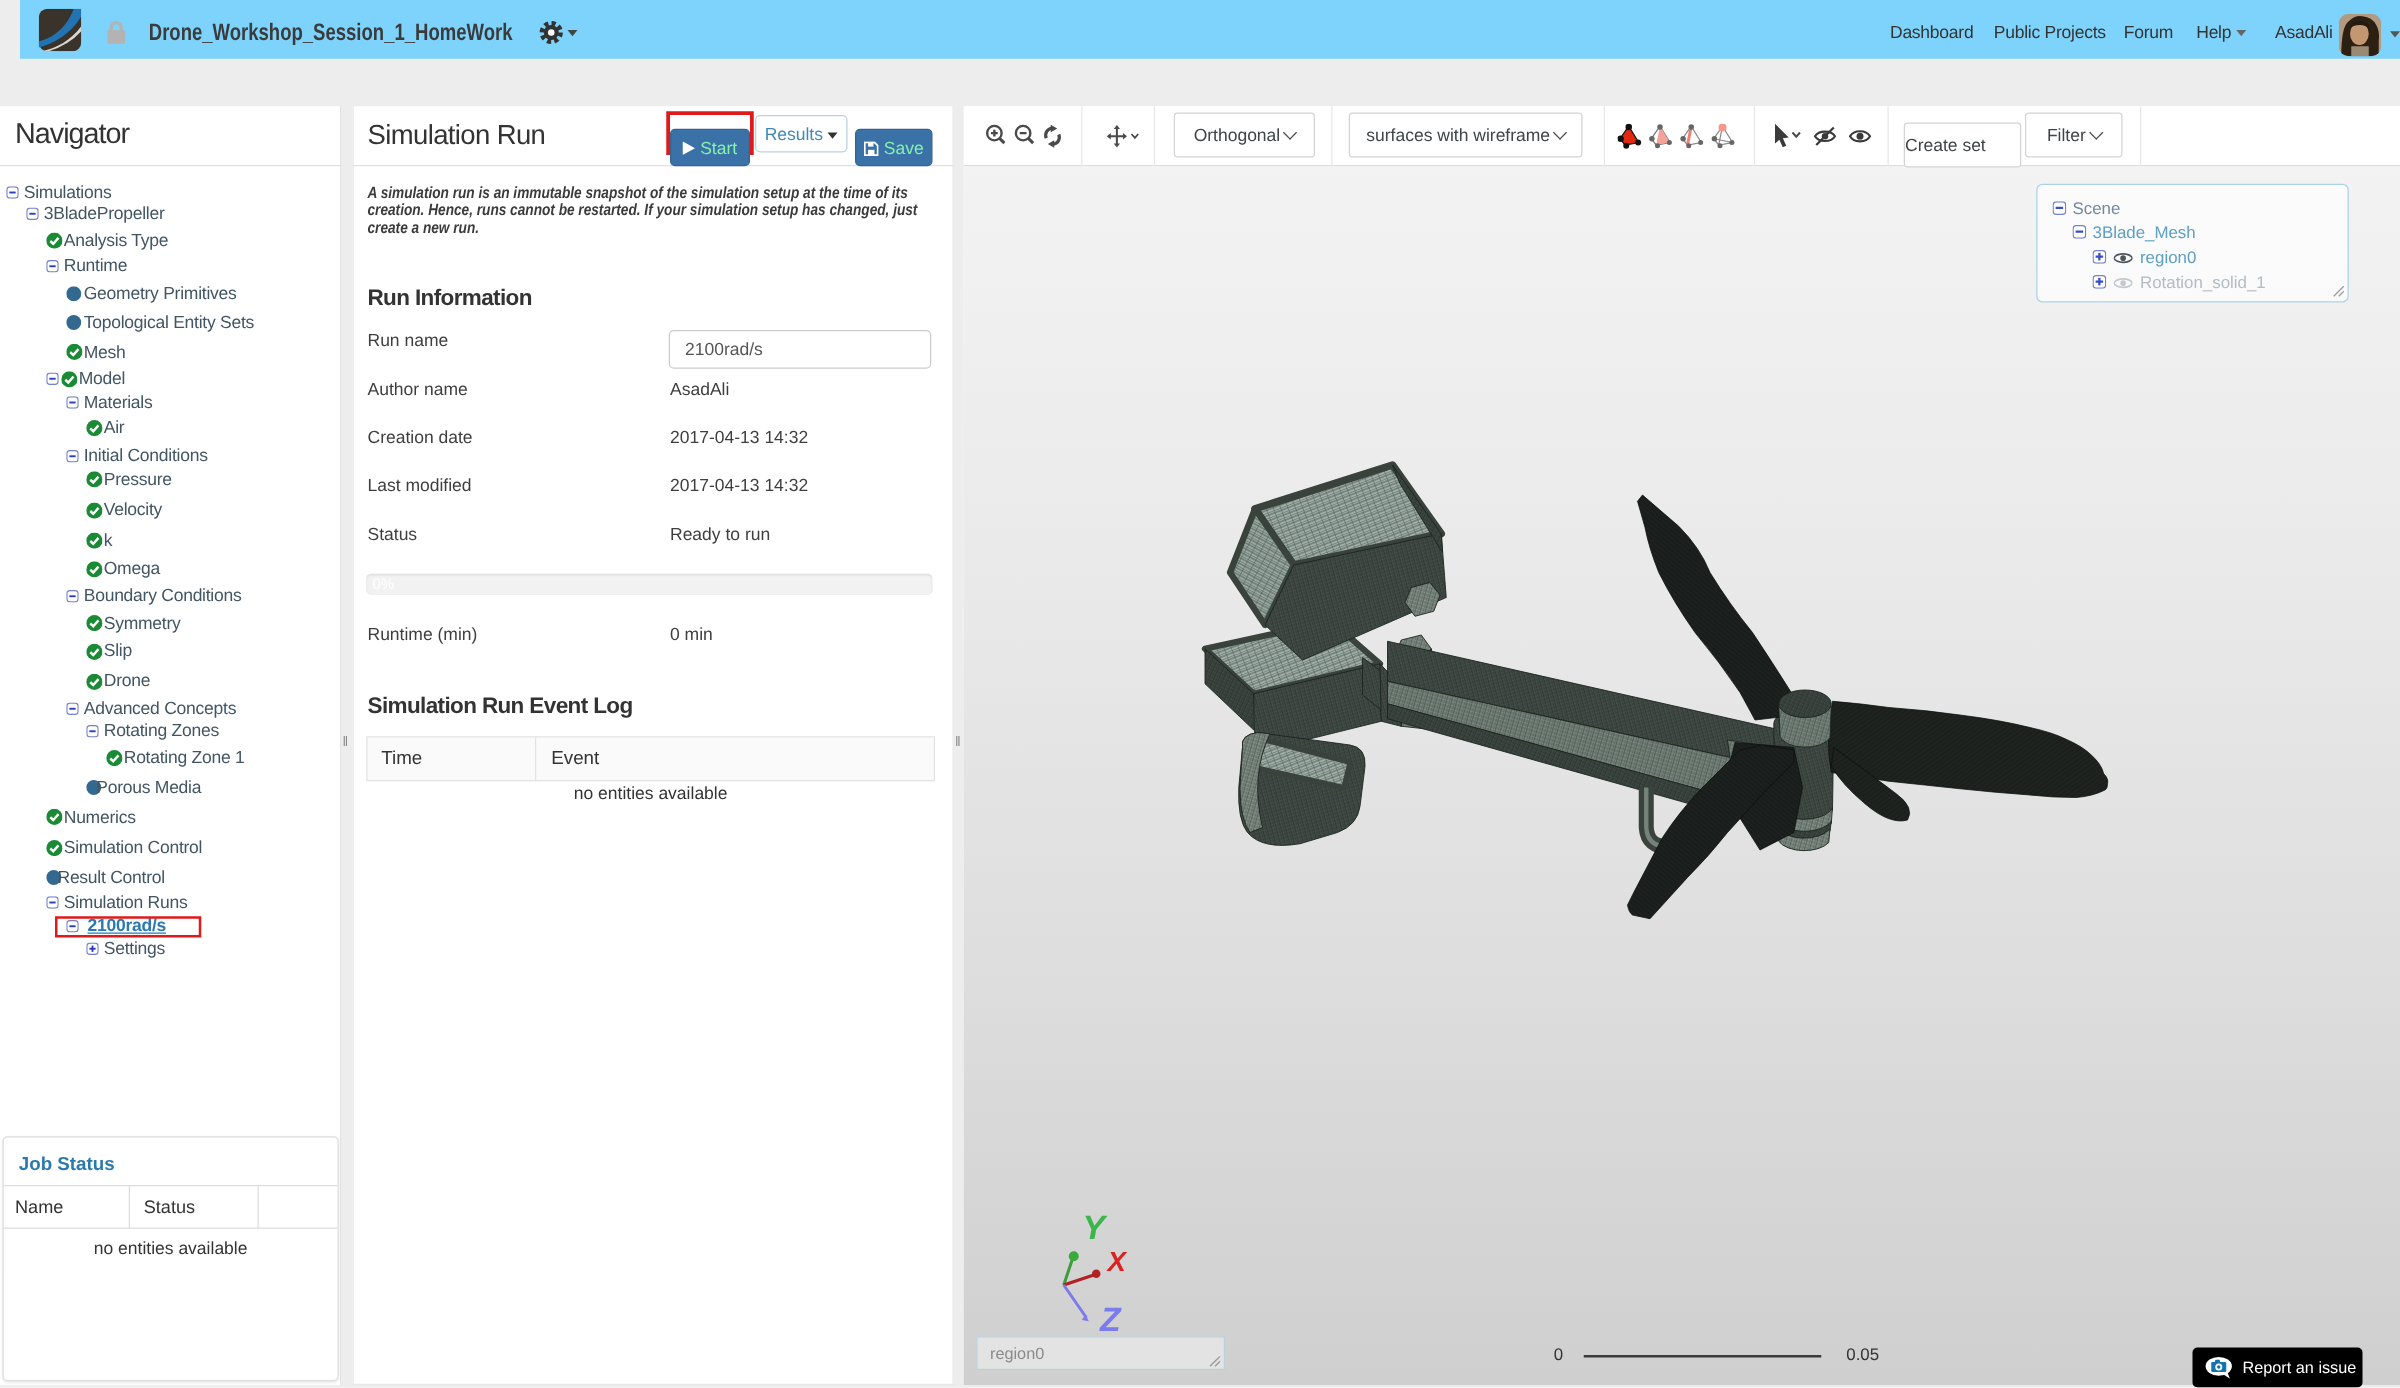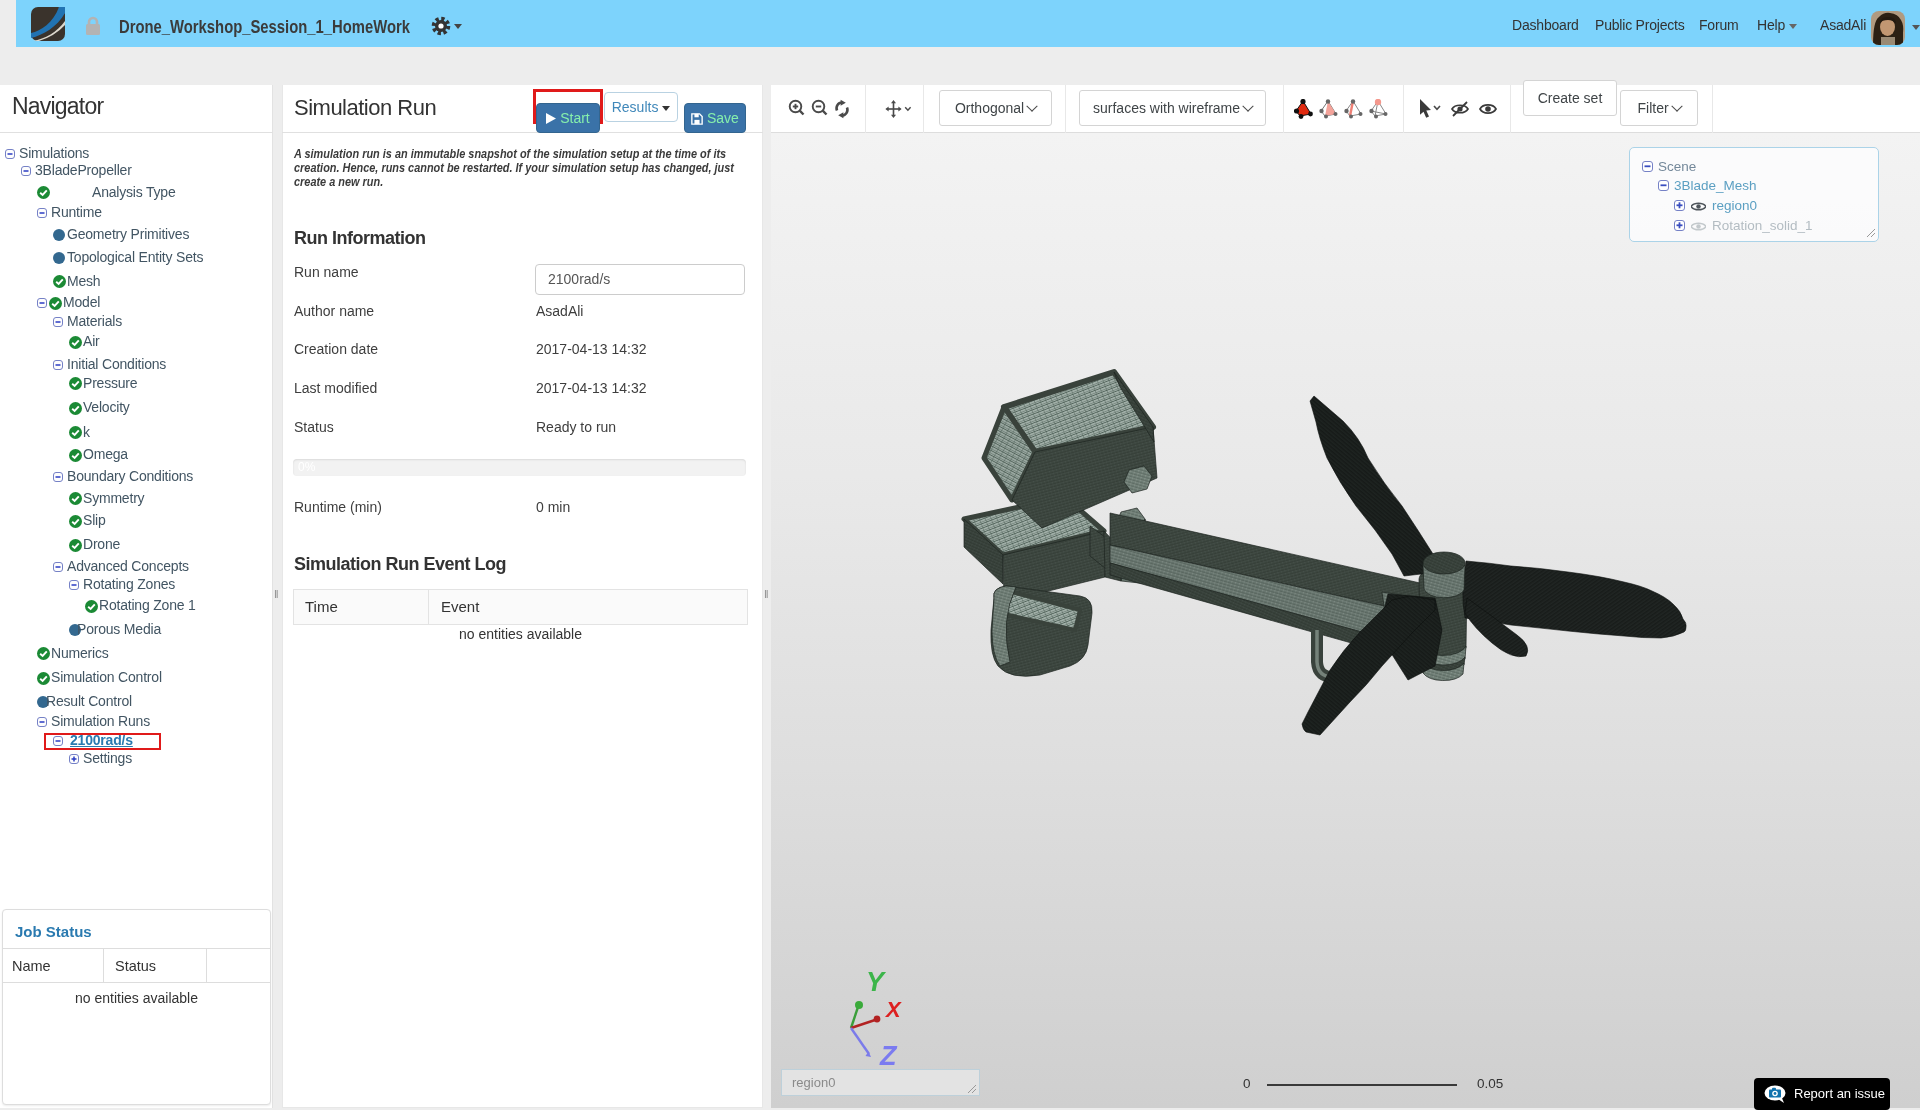--- a/index.html
+++ b/index.html
@@ -110,21 +110,21 @@
       <div class="trow" style="left:19px;top:145px;">Simulations</div>
   <svg class="ticon" style="left:21px;top:166px" width="10" height="10" viewBox="0 0 10 10">
         <rect x="0.5" y="0.5" width="9" height="9" rx="2.5" fill="#fdfdfd" stroke="#7581c6" stroke-width="1"></rect>
         <rect x="2.5" y="4.25" width="5" height="1.5" fill="#2b3cc4"></rect>
       </svg>
       <div class="trow" style="left:35px;top:162px;">3BladePropeller</div>
   <svg class="ticon" style="left:37px;top:186px" width="13" height="13" viewBox="0 0 13 13">
         <circle cx="6.5" cy="6.5" r="6.5" fill="#1b8a35"></circle>
         <path d="M3.2,6.8 L5.6,9 L9.8,4.3" fill="none" stroke="#fff" stroke-width="1.9"></path>
       </svg>
-      <div class="trow" style="left:51px;top:184px;padding-left:41px;">Analysis Type</div>
+      <div class="trow" style="left:51px;top:184px;">Analysis Type</div>
   <svg class="ticon" style="left:37px;top:208px" width="10" height="10" viewBox="0 0 10 10">
         <rect x="0.5" y="0.5" width="9" height="9" rx="2.5" fill="#fdfdfd" stroke="#7581c6" stroke-width="1"></rect>
         <rect x="2.5" y="4.25" width="5" height="1.5" fill="#2b3cc4"></rect>
       </svg>
       <div class="trow" style="left:51px;top:204px;">Runtime</div>
   <svg class="ticon" style="left:53px;top:229px" width="12" height="12" viewBox="0 0 12 12">
         <circle cx="6" cy="6" r="6" fill="#33688f"></circle>
       </svg>
       <div class="trow" style="left:67px;top:226px;">Geometry Primitives</div>
   <svg class="ticon" style="left:53px;top:252px" width="12" height="12" viewBox="0 0 12 12">
@@ -432,21 +432,21 @@
         <line x1="1.5" y1="10" x2="16.5" y2="10"></line>
  <path d="M9 0 l2.8 3.6 h-5.6 Z" stroke="none"></path>
         <path d="M9 20 l2.8-3.6 h-5.6 Z" stroke="none"></path>
  <path d="M0 10 l3.6-2.8 v5.6 Z" stroke="none"></path>
         <path d="M18 10 l-3.6-2.8 v5.6 Z" stroke="none"></path>
 </g>
 <path d="M22 8 l3 3.4 3-3.4" fill="none" stroke="#4a4a4a" stroke-width="1.6"></path>
     </svg>
   <div class="abs" style="left:939px;top:90px;width:113px;height:36px;background:#fff;border:1px solid #d4d4d4;border-radius:3px;font-size:14px;color:#3f4447;text-align:center;line-height:34px;">Orthogonal <span class="caret-v"></span></div>
   <div class="abs" style="left:1079px;top:90px;width:187px;height:36px;background:#fff;border:1px solid #d4d4d4;border-radius:3px;font-size:14px;color:#3f4447;text-align:center;line-height:34px;">surfaces with wireframe <span class="caret-v"></span></div>
-  <div class="abs" style="left:1523px;top:80px;width:94px;height:36px;background:#fff;border:1px solid #d4d4d4;border-radius:3px;font-size:14px;color:#3f4447;text-align:center;line-height:34px;">Create set</div>
+  <div class="abs" style="left:1523px;top:98px;width:94px;height:36px;background:#fff;border:1px solid #d4d4d4;border-radius:3px;font-size:14px;color:#3f4447;text-align:left;line-height:34px;">Create set</div>
   <div class="abs" style="left:1620px;top:90px;width:78px;height:36px;background:#fff;border:1px solid #d4d4d4;border-radius:3px;font-size:14px;color:#3f4447;text-align:center;line-height:34px;">Filter <span class="caret-v"></span></div>
   <svg class="abs" style="left:1294px;top:99px" width="100" height="21" viewBox="0 0 100 21">
 
 <g>
         <path d="M9,2 L17,15 L6,17 L2,12 Z" fill="#e02a10" stroke="#111" stroke-width="1"></path>
 <circle cx="9" cy="2.5" r="2.6" fill="#111"></circle>
         <circle cx="2.5" cy="12" r="2.6" fill="#111"></circle>
         <circle cx="16.5" cy="15" r="2.4" fill="#111"></circle>
         <circle cx="7" cy="17.5" r="2.4" fill="#111"></circle>
       </g>

